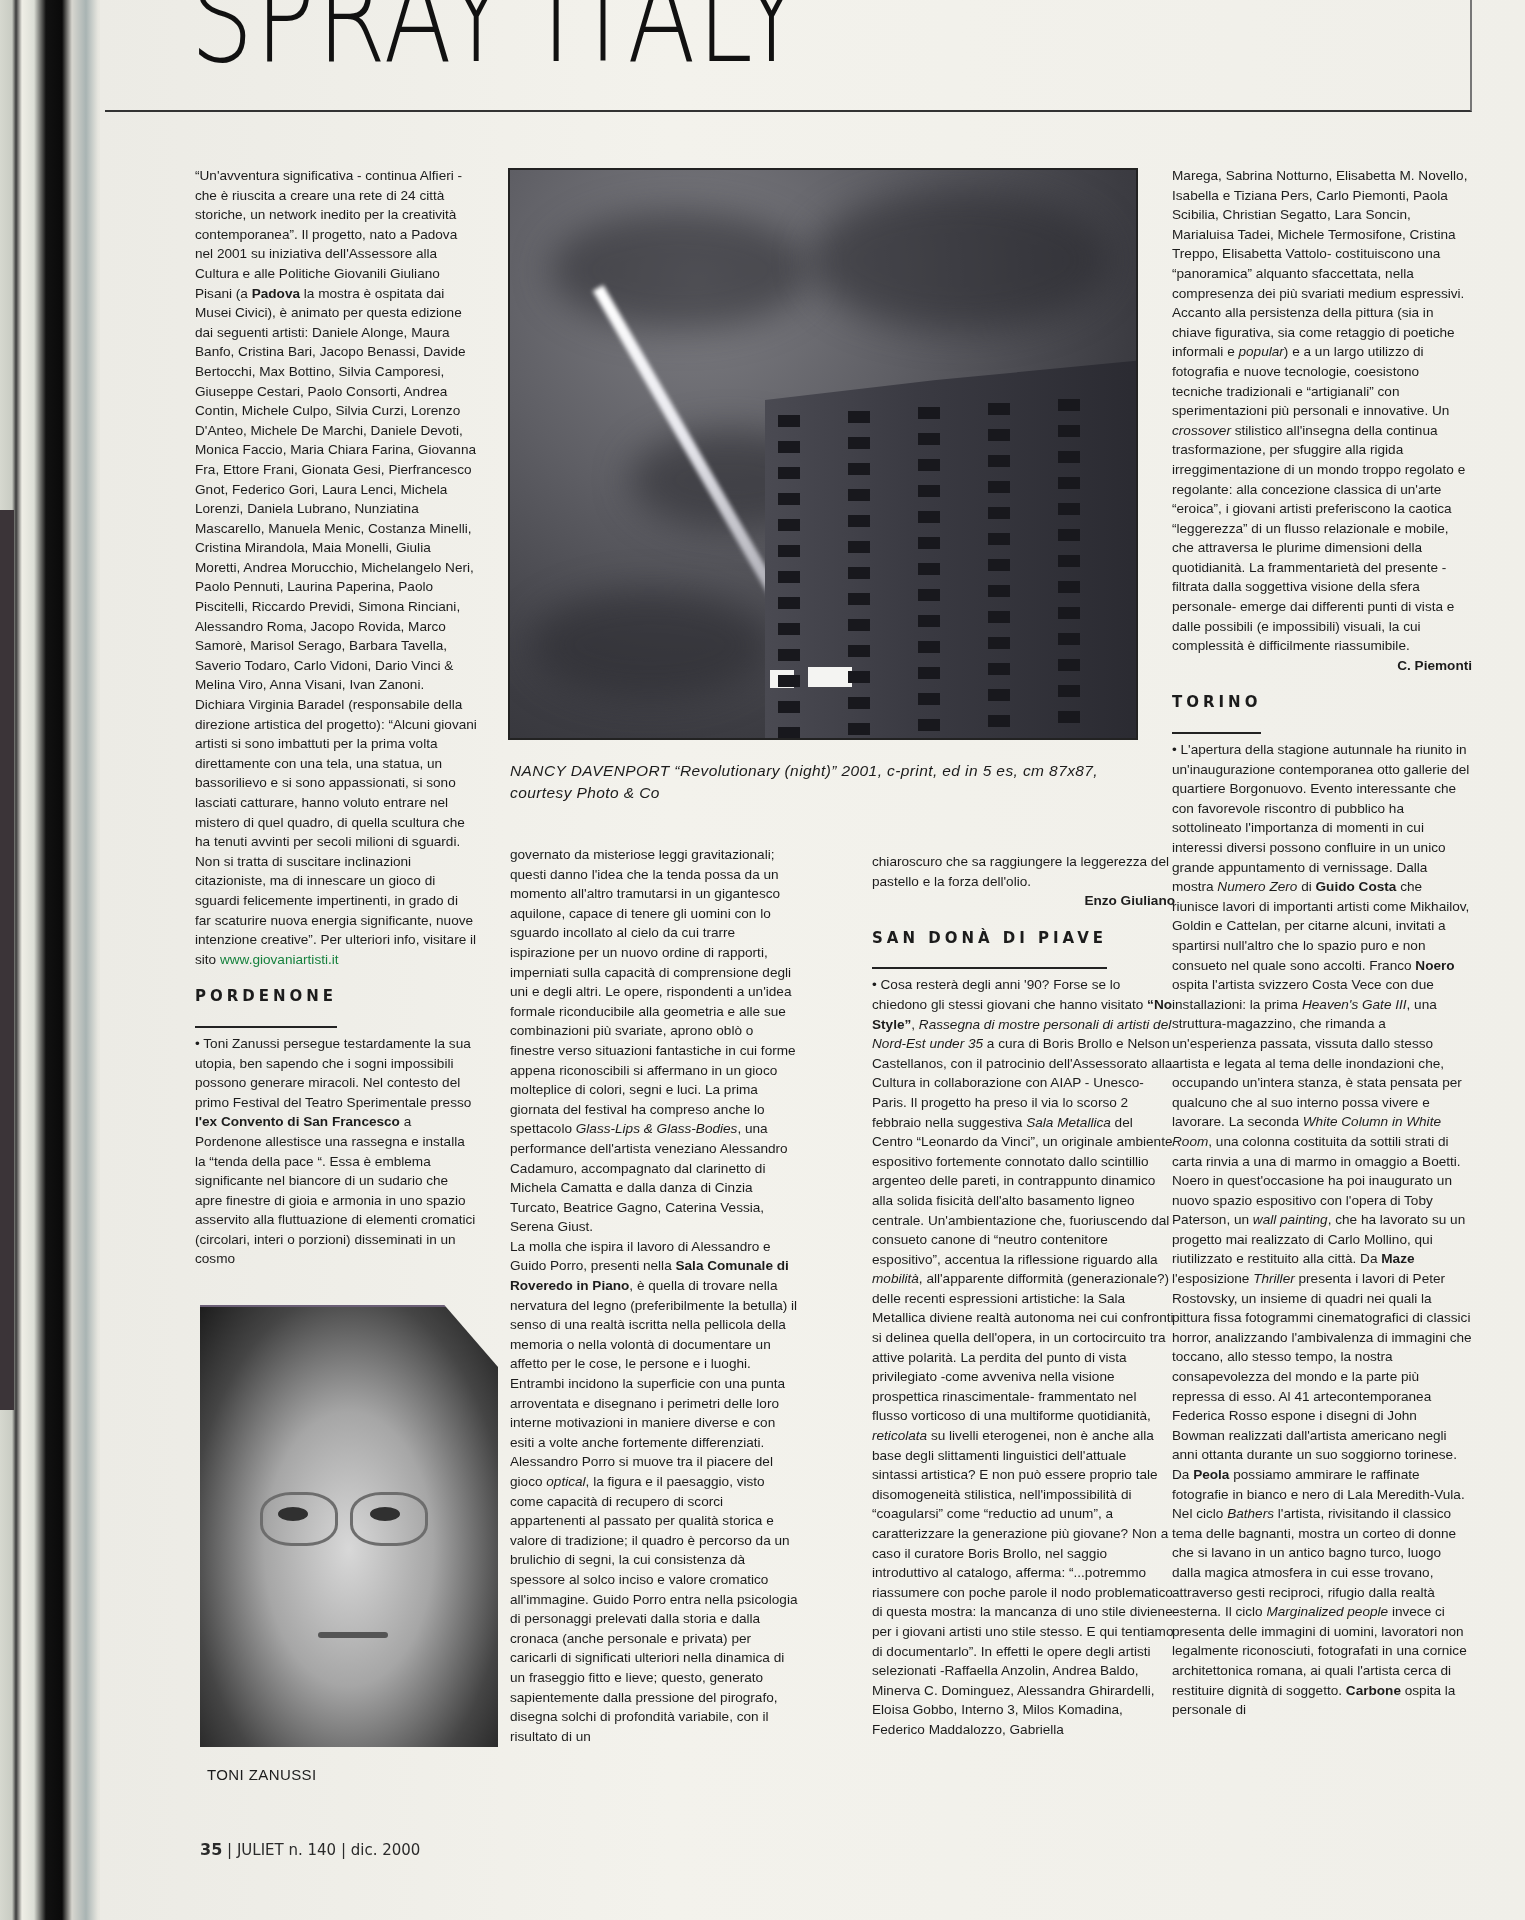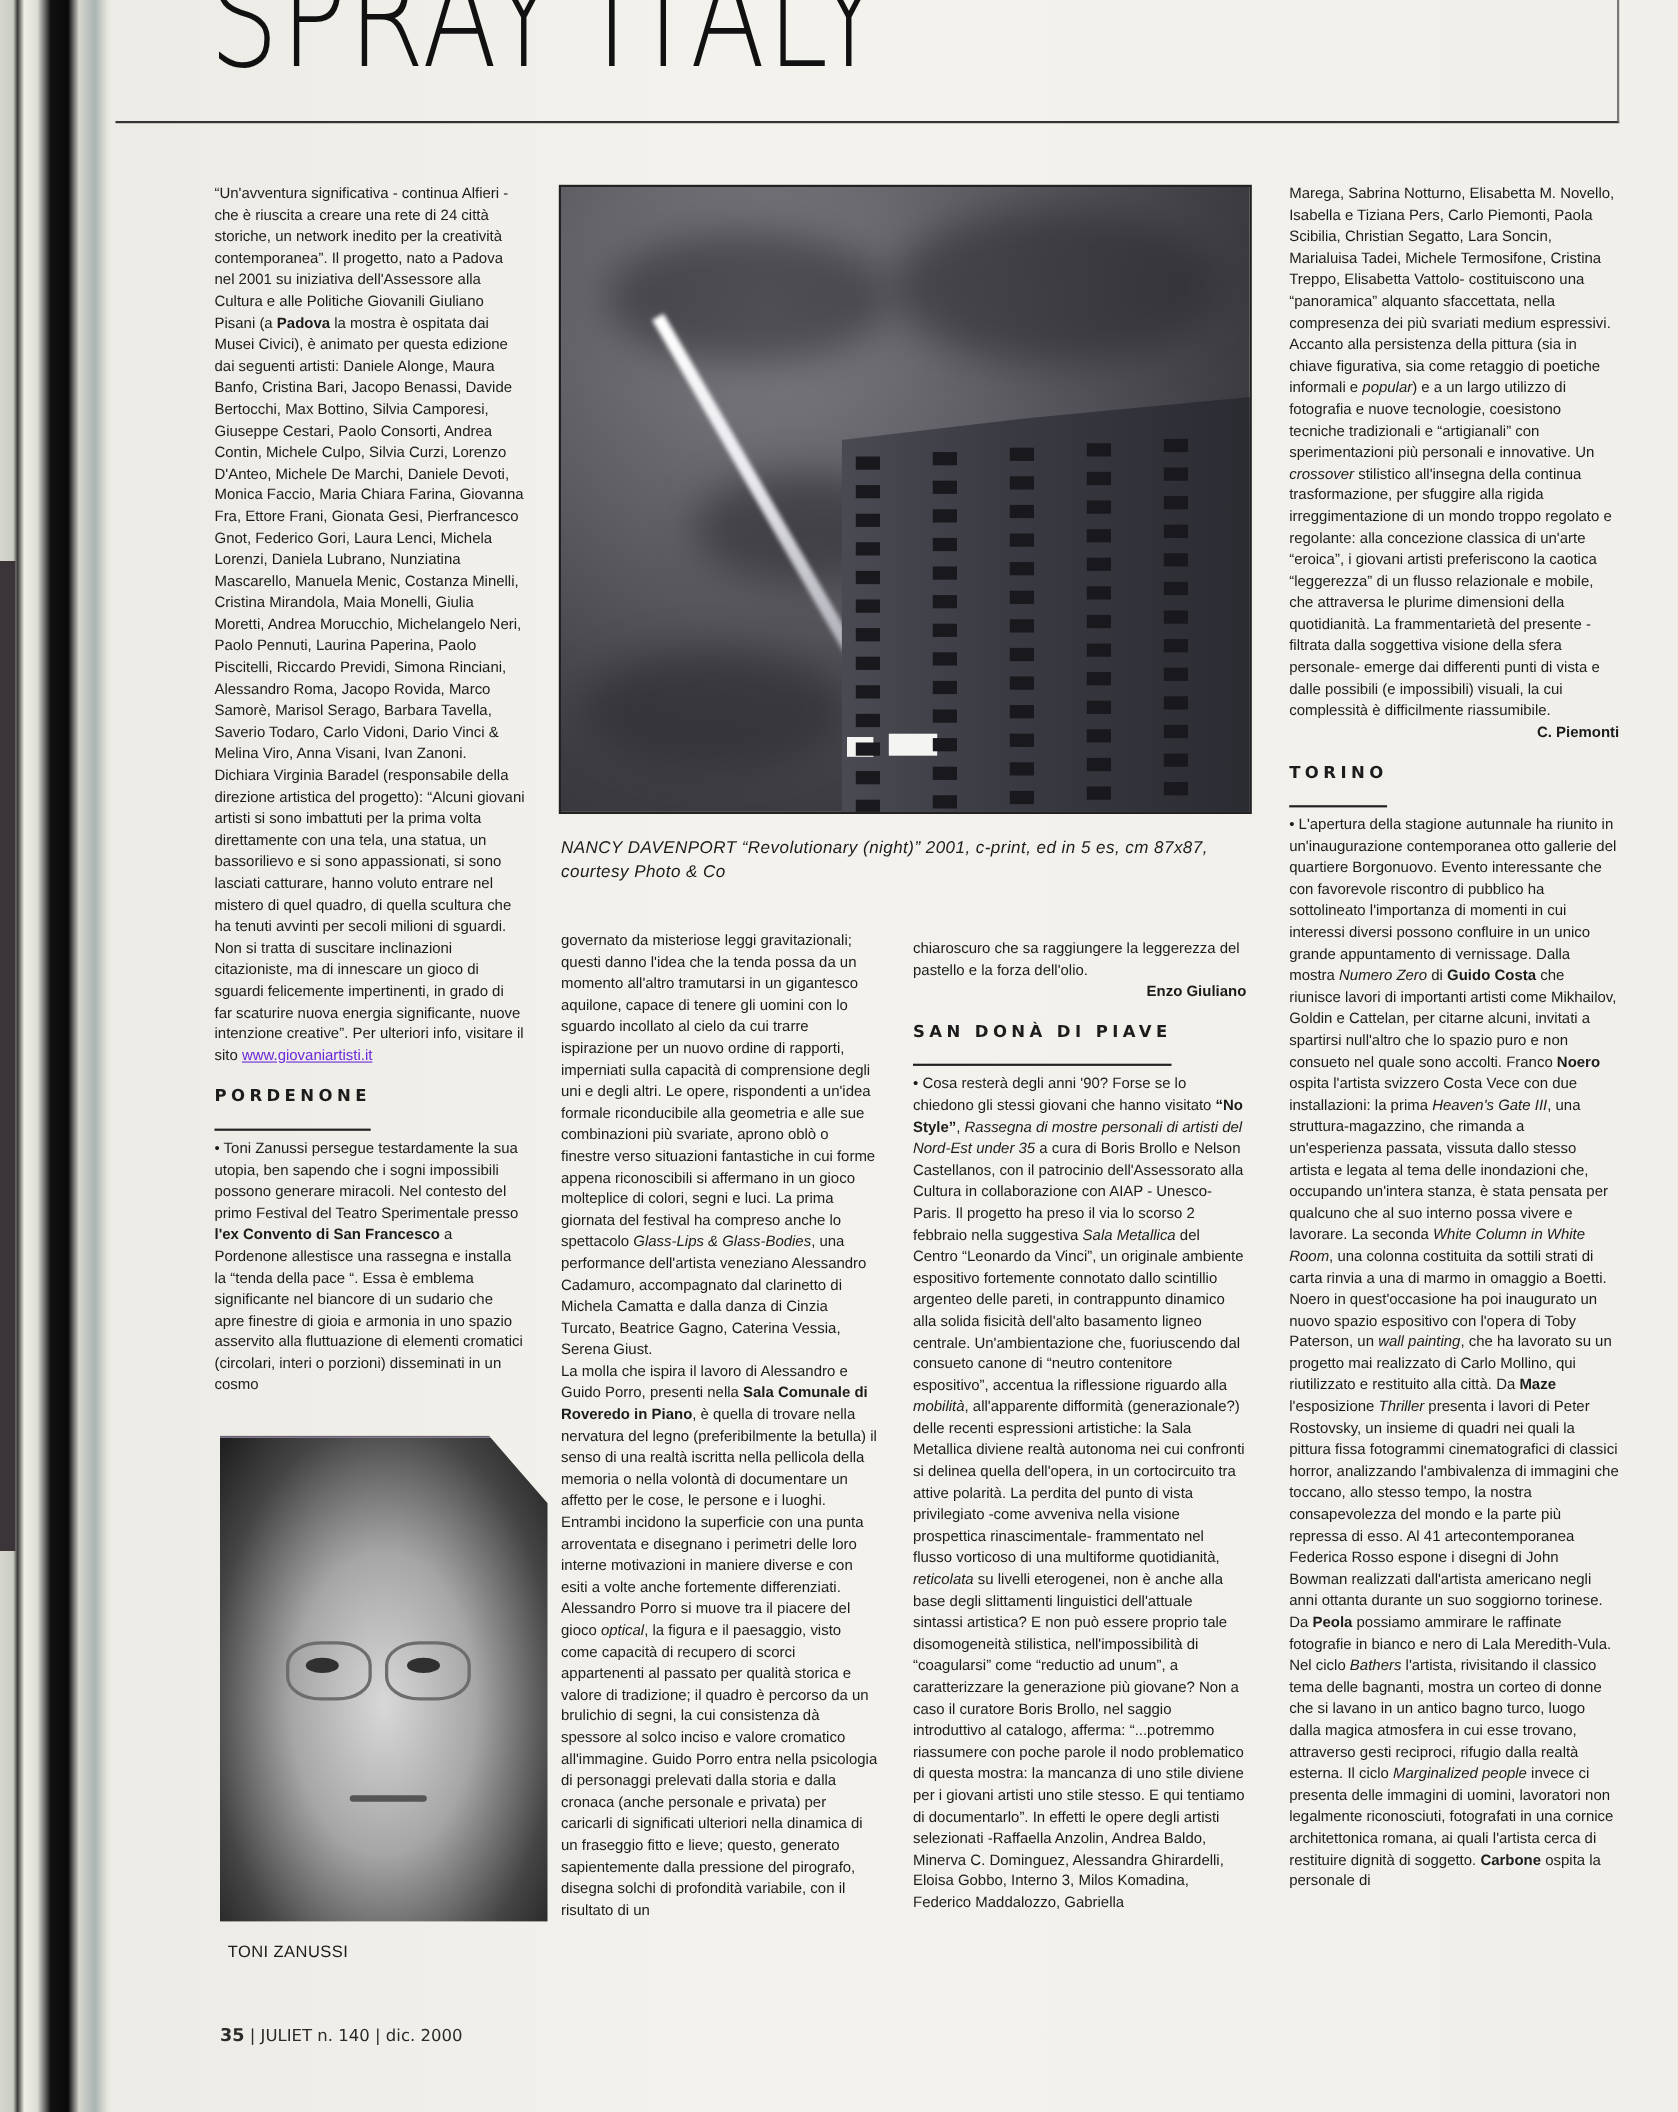--- a/index.html
+++ b/index.html
@@ -29,29 +29,29 @@
     -webkit-text-stroke: 0px;
   }
   .header-box {
     position: absolute; left: 105px; top: 0; width: 1365px; height: 110px;
     border-right: 2px solid #777; border-bottom: 2px solid #333;
   }
   .col { position: absolute; font-size: 13.6px; line-height: 19.6px; }
   .col p { margin: 0; }
   .c1 { left: 195px; top: 166px; width: 282px; }
   .c2 { left: 510px; top: 845px; width: 288px; }
-  .c3 { left: 830px; top: 852px; width: 303px; }
+  .c3 { left: 872px; top: 852px; width: 303px; }
   .c4 { left: 1172px; top: 166px; width: 300px; }
   .section-head {
     font-family: "DejaVu Sans", sans-serif; font-weight: bold;
     font-size: 15px; letter-spacing: 4px; display: inline-block;
     border-bottom: 2px solid #222; padding-bottom: 19px; margin: 18px 0 6px 0;
   }
   .signature { text-align: right; font-weight: bold; }
-  a.link { color: #6d28d9; text-decoration: underline; }
+  a.link { color: #15803d; }
   .photo {
     position: absolute; left: 508px; top: 168px; width: 630px; height: 572px;
     border: 2px solid #222; box-sizing: border-box; overflow: hidden;
     background: radial-gradient(ellipse at 30% 20%, #7d7d82 0%, #5e5e64 35%, #3c3c42 70%, #2b2b30 100%);
   }
   .photo .cloud { position: absolute; border-radius: 50%; background: rgba(40,40,46,0.55); filter: blur(18px); }
   .photo .beam {
     position: absolute; left: 82px; top: 118px; width: 12px; height: 420px;
     background: linear-gradient(180deg, #fff 0%, #e8e8ee 40%, rgba(200,200,210,0.6) 100%);
     transform: rotate(-30deg); transform-origin: top center; filter: blur(2px);

